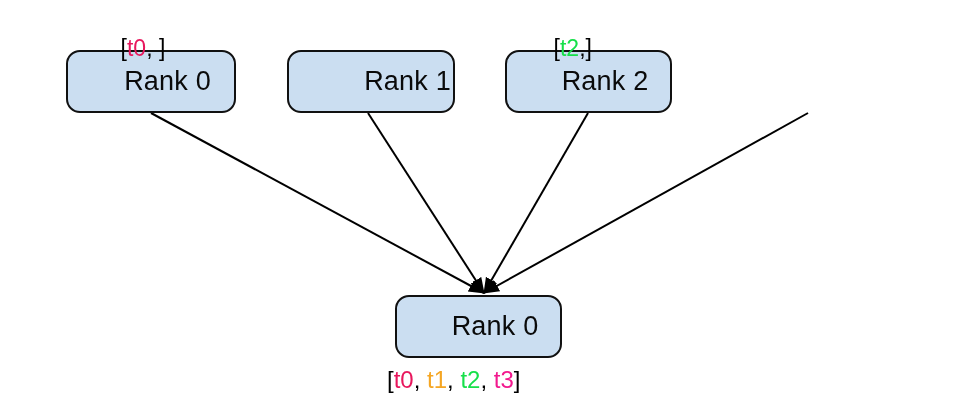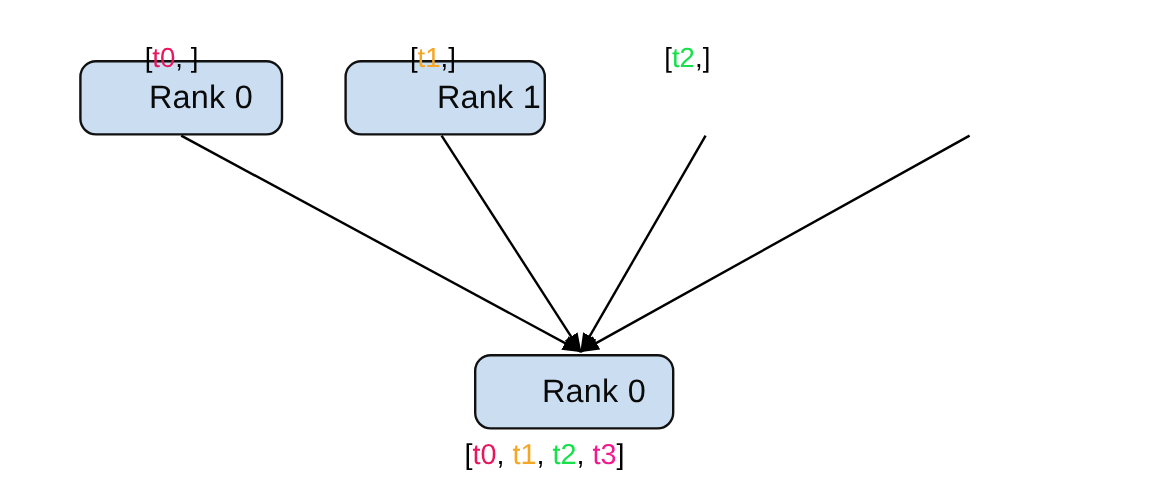--- a/index.html
+++ b/index.html
@@ -85,37 +85,37 @@
         <line x1="368" y1="113" x2="484" y2="293" stroke="#000000" stroke-width="2" marker-end="url(#arrowhead)"></line>
         <line x1="588" y1="113" x2="484" y2="293" stroke="#000000" stroke-width="2" marker-end="url(#arrowhead)"></line>
         <line x1="808" y1="113" x2="484" y2="293" stroke="#000000" stroke-width="2" marker-end="url(#arrowhead)"></line>
       </g>
   </svg>
 
   <div class="tensor-label" style="left:95px; top:14px;text-align:center;">
     <span class="brk">[</span><span class="t0">t0</span><span class="brk">, ]</span>
   </div>
 
-  <div class="tensor-label" style="left:316px; top:14px;">
-    <span class="brk">[</span><span class="t1">t1</span><span class="brk">,]</span>
-  </div>
 
   <div class="tensor-label" style="left:528px; top:14px;">
     <span class="brk">[</span><span class="t2">t2</span><span class="brk">,]</span>
   </div>
 
 
   <div class="node" style="left:66px; top:50px; width:170px; height:63px;">
     <span class="node-label">Rank 0</span>
   </div>
 
   <div class="node" style="left:287px; top:50px; width:168px; height:63px;padding-left:40px;">
     <span class="node-label">Rank 1</span>
   </div>
 
+  <div class="node" style="left:505px; top:50px; width:167px; height:63px;">
+    <span class="node-label">Rank 2</span>
+  </div>
 
 
   <div class="node" style="left:395px; top:295px; width:167px; height:63px;">
     <span class="node-label">Rank 0</span>
   </div>
 
   <div class="bottom-label" id="result-label" style="left:387px; top:368px;"><span class="brk">[</span><span class="t0">t0</span><span class="comma">, </span><span class="t1">t1</span><span class="comma">, </span><span class="t2">t2</span><span class="comma">, </span><span class="t3">t3</span><span class="brk">]</span></div>
 
 </div>
 

